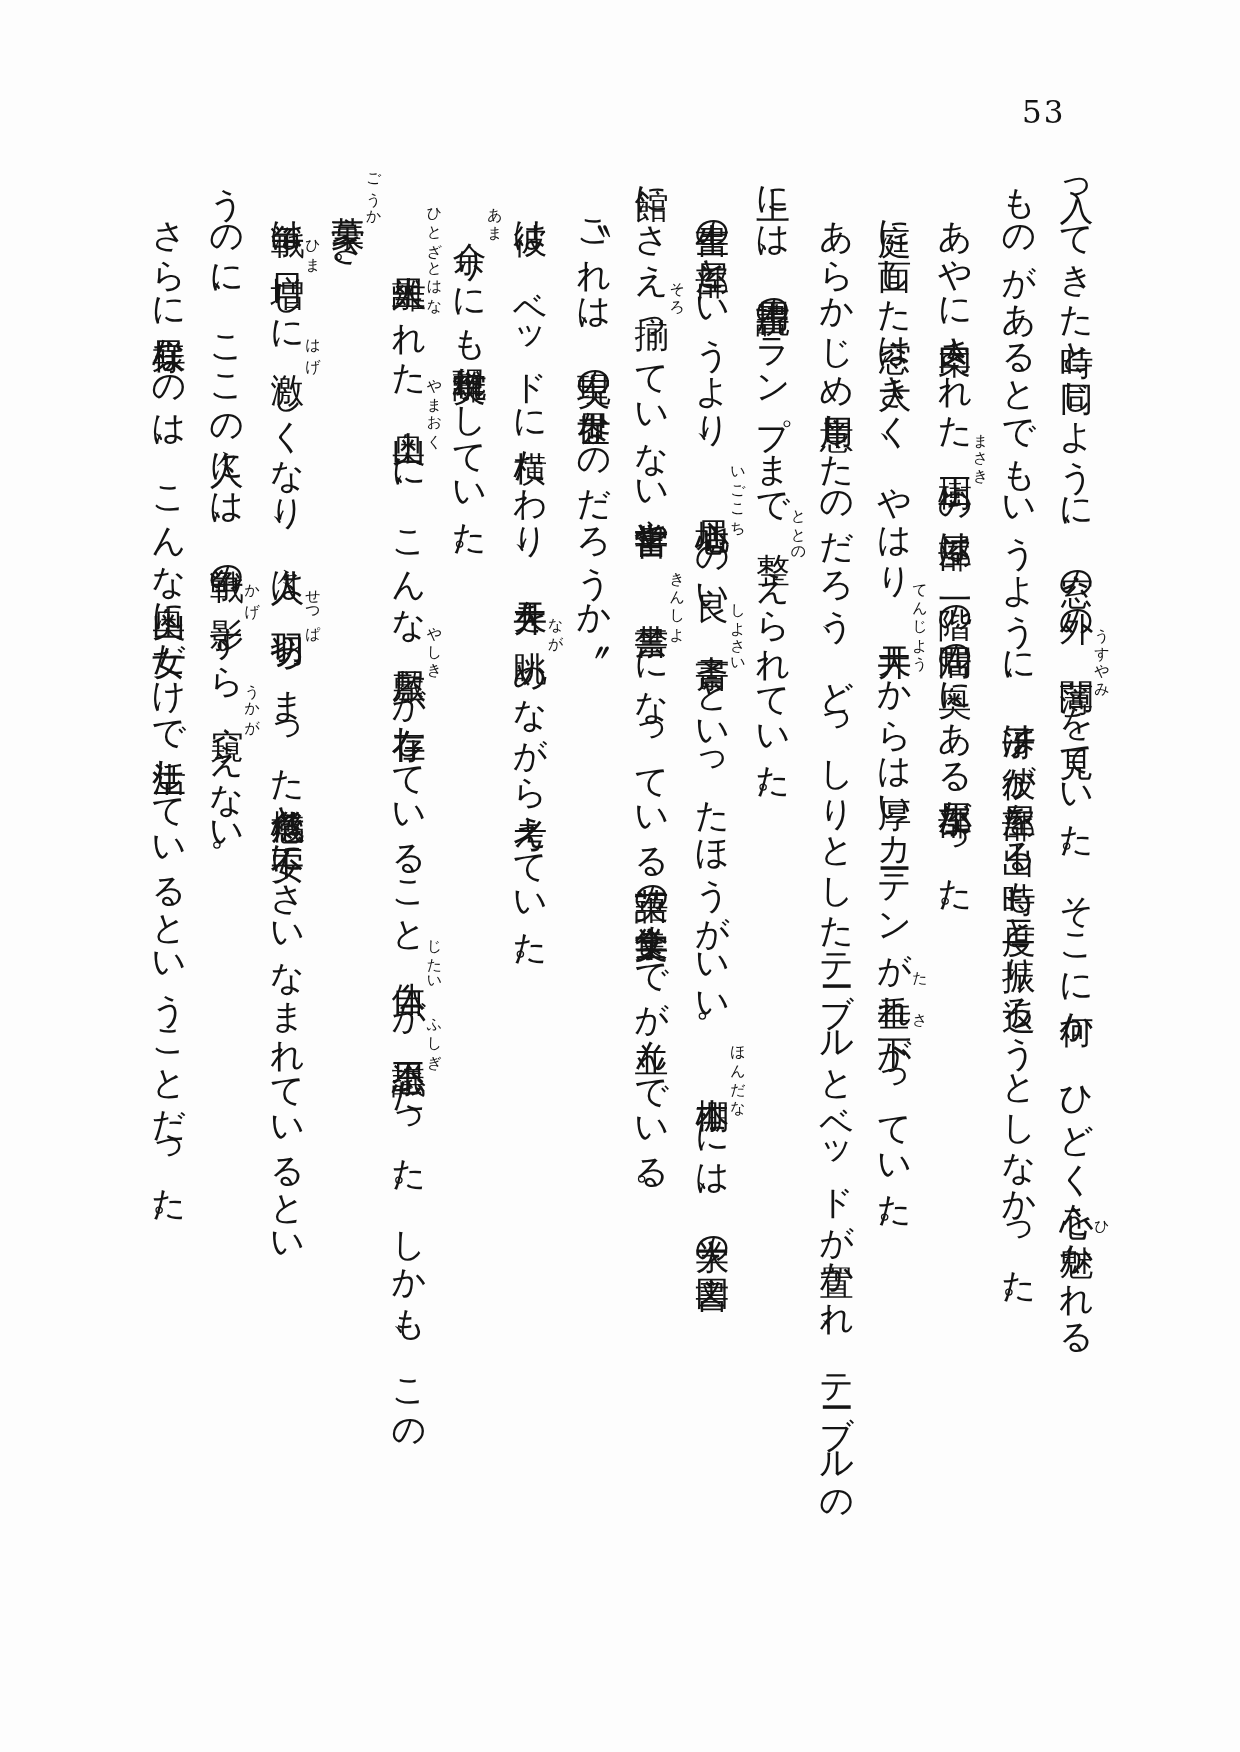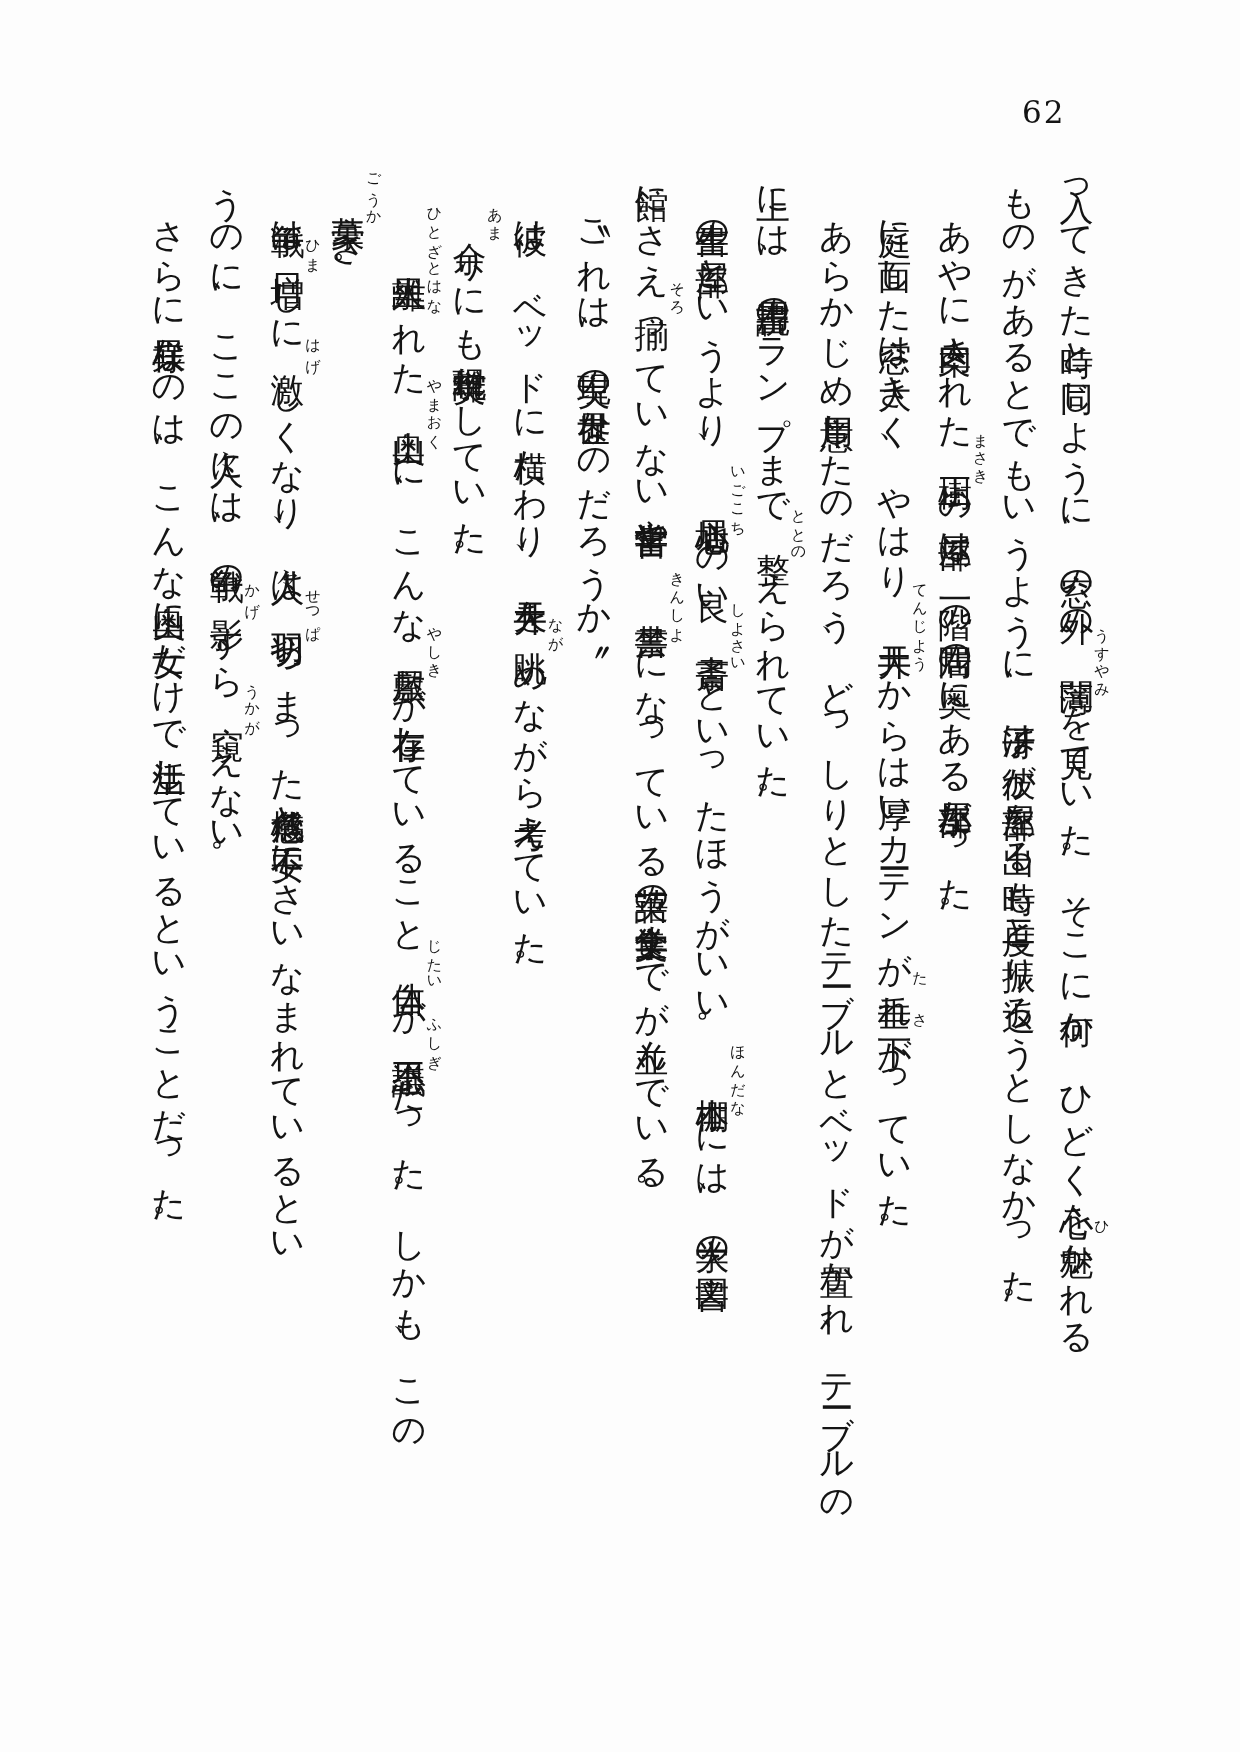--- a/index.html
+++ b/index.html
@@ -52,21 +52,21 @@
   rt {
     font-size: 15px;
     letter-spacing: 1px;
     color: #141414;
   }
 </style>
 </head>
 <body>
 
 <div class="page">
-  <div class="page-number">62</div>
+  <div class="page-number">53</div>
   <div class="text-block">
       <div class="col" style="right: 130px;">入ってきた時と同じように、窓の外の<ruby>薄闇<rt>うすやみ</rt></ruby>を見ていた。そこに何か、ひどく心を<ruby>魅<rt>ひ</rt></ruby>かれる</div>
       <div class="col" style="right: 190.7px;">ものがあるとでもいうように、冴子は彼が部屋を出る時も二度と振り返ろうとしなかった。</div>
       <div class="col indent" style="right: 251.4px;">あやに案内された<ruby>正樹<rt>まさき</rt></ruby>の部屋は、一階の居間の奥にある小部屋だった。</div>
       <div class="col indent" style="right: 312.1px;">庭に面した窓は大きく、やはり<ruby>天井<rt>てんじよう</rt></ruby>からは厚いカーテンが<ruby>垂<rt>た</rt></ruby>れ<ruby>下<rt>さ</rt></ruby>がっていた。</div>
       <div class="col indent" style="right: 372.8px;">あらかじめ用意したのだろう、どっしりとしたテーブルとベッドが置かれ、テーブルの</div>
       <div class="col" style="right: 433.5px;">上には、読書用のランプまで<ruby>整<rt>ととの</rt></ruby>えられていた。</div>
       <div class="col indent" style="right: 494.2px;">書生の部屋というより、<ruby>居心地<rt>いごこち</rt></ruby>の良い<ruby>書斎<rt>しよさい</rt></ruby>といったほうがいい。<ruby>本棚<rt>ほんだな</rt></ruby>には、大学の図書</div>
       <div class="col" style="right: 554.9px;">館にさえ<ruby>揃<rt>そろ</rt></ruby>っていない哲学書や、<ruby>禁書<rt>きんしよ</rt></ruby>になっている英語の文学全集までが並んでいる。</div>
       <div class="col indent" style="right: 615.6px;">〝これは、現実の世界なのだろうか〞</div>

